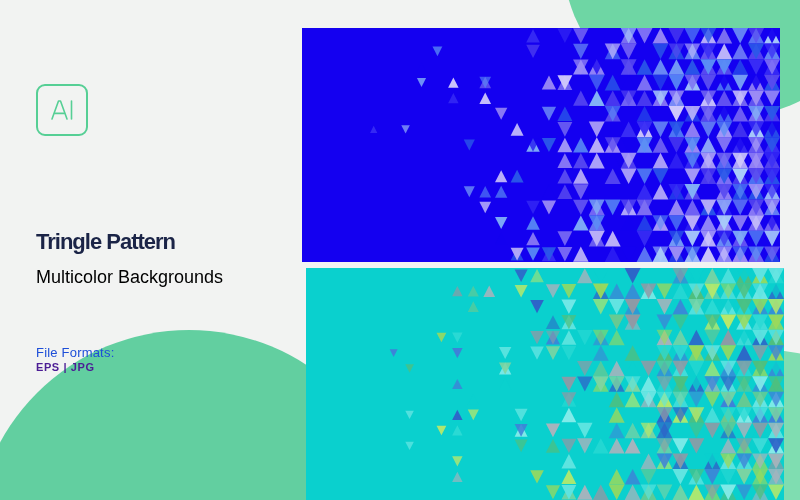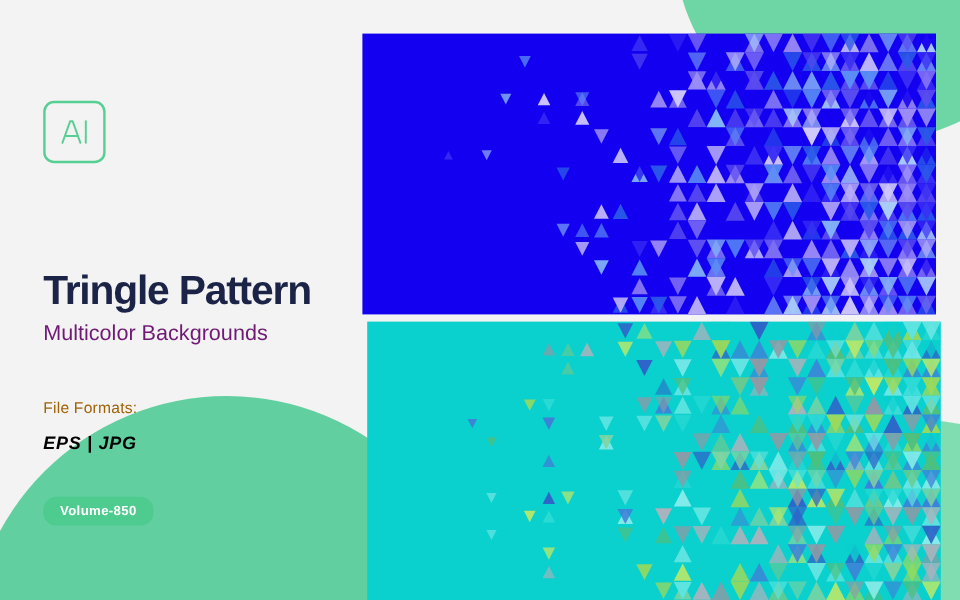--- a/index.html
+++ b/index.html
@@ -31,37 +31,37 @@
   }
   .ai-badge svg { display:block; }
 
   .count {
     position:absolute; left:0; top:168px;
     font-size:62px; line-height:58px; font-weight:bold;
     color:#1b2447; letter-spacing:-2px;
   }
   .title {
     position:absolute; left:0; top:224px;
-    font-size:34px; line-height:36px; font-weight:bold;
+    font-size:22px; line-height:36px; font-weight:bold;
     color:#1b2447; letter-spacing:-1px; white-space:nowrap;
   }
   .subtitle {
     position:absolute; left:0; top:266px;
     font-size:18px; line-height:22px; font-weight:normal;
-    color:#701a75;
+    color:#000000;
   }
   .subtitle span { display:block; }
 
   .formats-label {
-    position:absolute; left:0; top:332px;
-    font-size:13px; color:#a16207; letter-spacing:.2px;
+    position:absolute; left:0; top:345px;
+    font-size:13px; color:#1d4ed8; letter-spacing:.2px;
   }
   .formats-value {
     position:absolute; left:0; top:361px;
-    font-size:15px; font-weight:bold; color:#000000; letter-spacing:.6px;font-style:italic;
+    font-size:11px; font-weight:bold; color:#4c1d95; letter-spacing:.6px;
   }
   .volume-badge {
     position:absolute; left:0; top:414px;
     background:#4ecb8e; color:#ffffff;
     font-size:11px; font-weight:bold; letter-spacing:.3px;
     padding:6px 14px; border-radius:11px;
   }
 
   
   .panel { position:absolute; overflow:hidden; }
@@ -91,21 +91,20 @@
 
     <div class="title">Tringle Pattern</div>
 
     <div class="subtitle">
       <span>Multicolor Backgrounds</span>
     </div>
 
     <div class="formats-label">File Formats:</div>
     <div class="formats-value">EPS  |  JPG</div>
 
-    <div class="volume-badge">Volume-850</div>
   </div>
 
   <div class="panel panel-blue">
     <svg id="svg-blue" viewBox="0 0 478 234" preserveAspectRatio="none">
         <polygon points="224.22,14.47 231.03,1.13 237.85,14.47" fill="#3a2ef5" fill-opacity="0.86"></polygon>
         <polygon points="255.46,0.51 270.34,0.51 262.90,15.09" fill="#3a2ef5" fill-opacity="0.57"></polygon>
         <polygon points="286.59,0.20 271.07,0.20 278.83,15.40" fill="#9d8df5" fill-opacity="0.60"></polygon>
         <polygon points="318.67,15.60 326.63,0.00 334.60,15.60" fill="#7b6ef2" fill-opacity="0.99"></polygon>
         <polygon points="318.67,0.00 334.60,0.00 326.63,15.60" fill="#a9cbfa" fill-opacity="0.68"></polygon>
         <polygon points="350.53,0.00 334.60,0.00 342.57,15.60" fill="#b9aef8" fill-opacity="0.64"></polygon>

